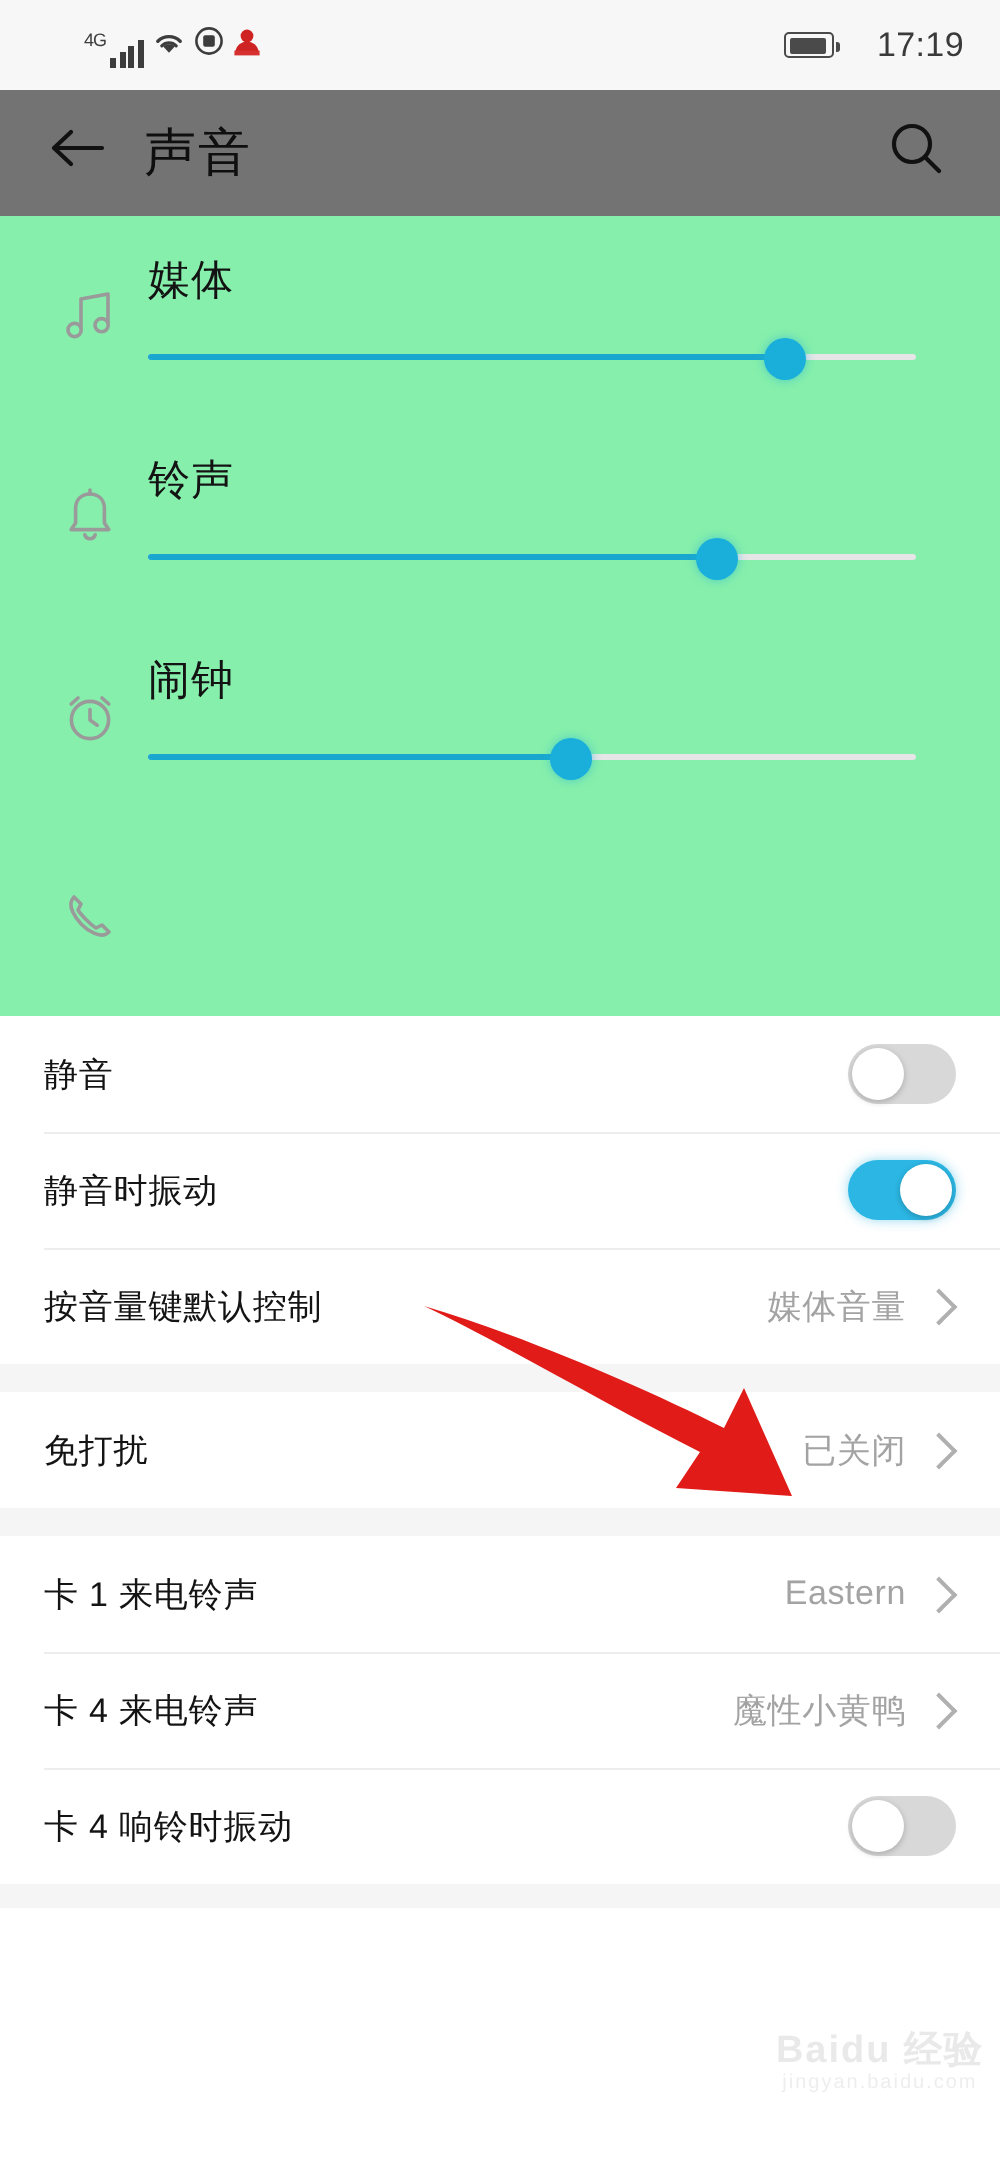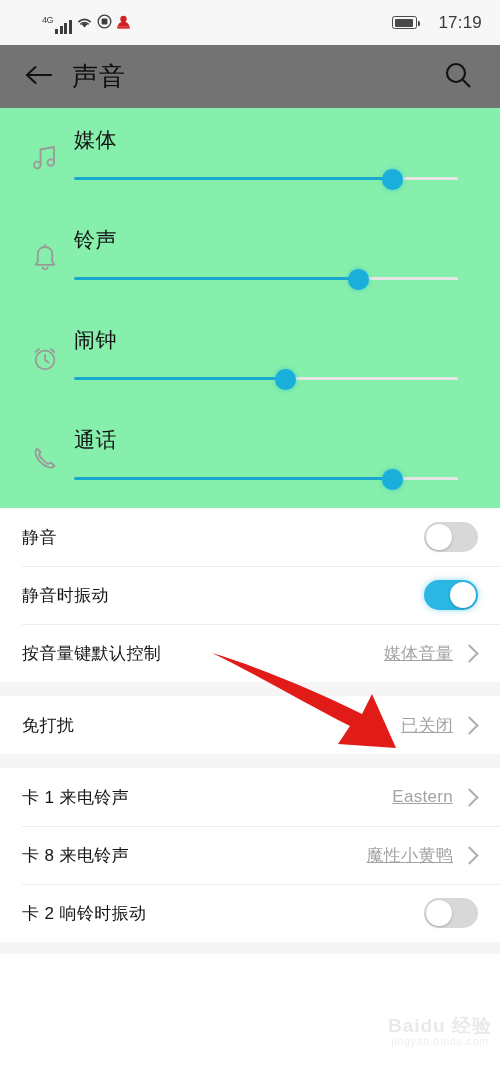--- a/index.html
+++ b/index.html
@@ -232,21 +232,20 @@
     font-size: 17px;
     color: #141414;
     letter-spacing: 0.4px;
   }
   .row-spacer { flex: 1; }
   .row-value {
     font-size: 17px;
     color: #a3a3a3;
     margin-right: 10px;
     letter-spacing: 0.3px;
-    text-decoration: underline;
   }
   .chevron {
     width: 11px;
     height: 11px;
     border-top: 2px solid #b0b0b0;
     border-right: 2px solid #b0b0b0;
     transform: rotate(45deg);
     margin-right: 2px;
   }
 
@@ -438,28 +437,20 @@
         </div>
       </div>
     </div>
 
     <div class="slider-row">
       <div class="slider-icon">
         <svg width="34" height="34" viewBox="0 0 34 34">
           <path d="M9 7.5 C7 9.5 7 12 8.4 15 C10.4 19.4 14.6 23.6 19 25.6 C22 27 24.5 27 26.5 25 L23 21.5 L20 23 C17.5 21.5 12.5 16.5 11 14 L12.5 11 Z" stroke="#9a9a9a" stroke-width="1.8" fill="none" stroke-linejoin="round"></path>
         </svg>
       </div>
-      <div class="slider-body">
-        <div class="slider-label">通话</div>
-        <div class="slider-track-wrap">
-          <div class="slider-track"></div>
-          <div class="slider-fill" style="width: 83%;"></div>
-          <div class="slider-thumb" style="left: 83%;"></div>
-        </div>
-      </div>
     </div>
 
     <div class="list-row">
       <span class="row-label">静音</span>
       <span class="row-spacer"></span>
       <span class="toggle off">
           <span class="knob"></span>
         </span>
     </div>
 
@@ -490,29 +481,29 @@
     <div class="gap"></div>
 
     <div class="list-row">
       <span class="row-label">卡 1 来电铃声</span>
       <span class="row-spacer"></span>
       <span class="row-value">Eastern</span>
       <span class="chevron"></span>
     </div>
 
     <div class="list-row">
-      <span class="row-label">卡 8 来电铃声</span>
+      <span class="row-label">卡 4 来电铃声</span>
       <span class="row-spacer"></span>
       <span class="row-value">魔性小黄鸭</span>
       <span class="chevron"></span>
     </div>
 
 
     <div class="list-row">
-      <span class="row-label">卡 2 响铃时振动</span>
+      <span class="row-label">卡 4 响铃时振动</span>
       <span class="row-spacer"></span>
       <span class="toggle off">
           <span class="knob"></span>
         </span>
     </div>
 
     <div class="gap thin"></div>
 
 
   </div>

